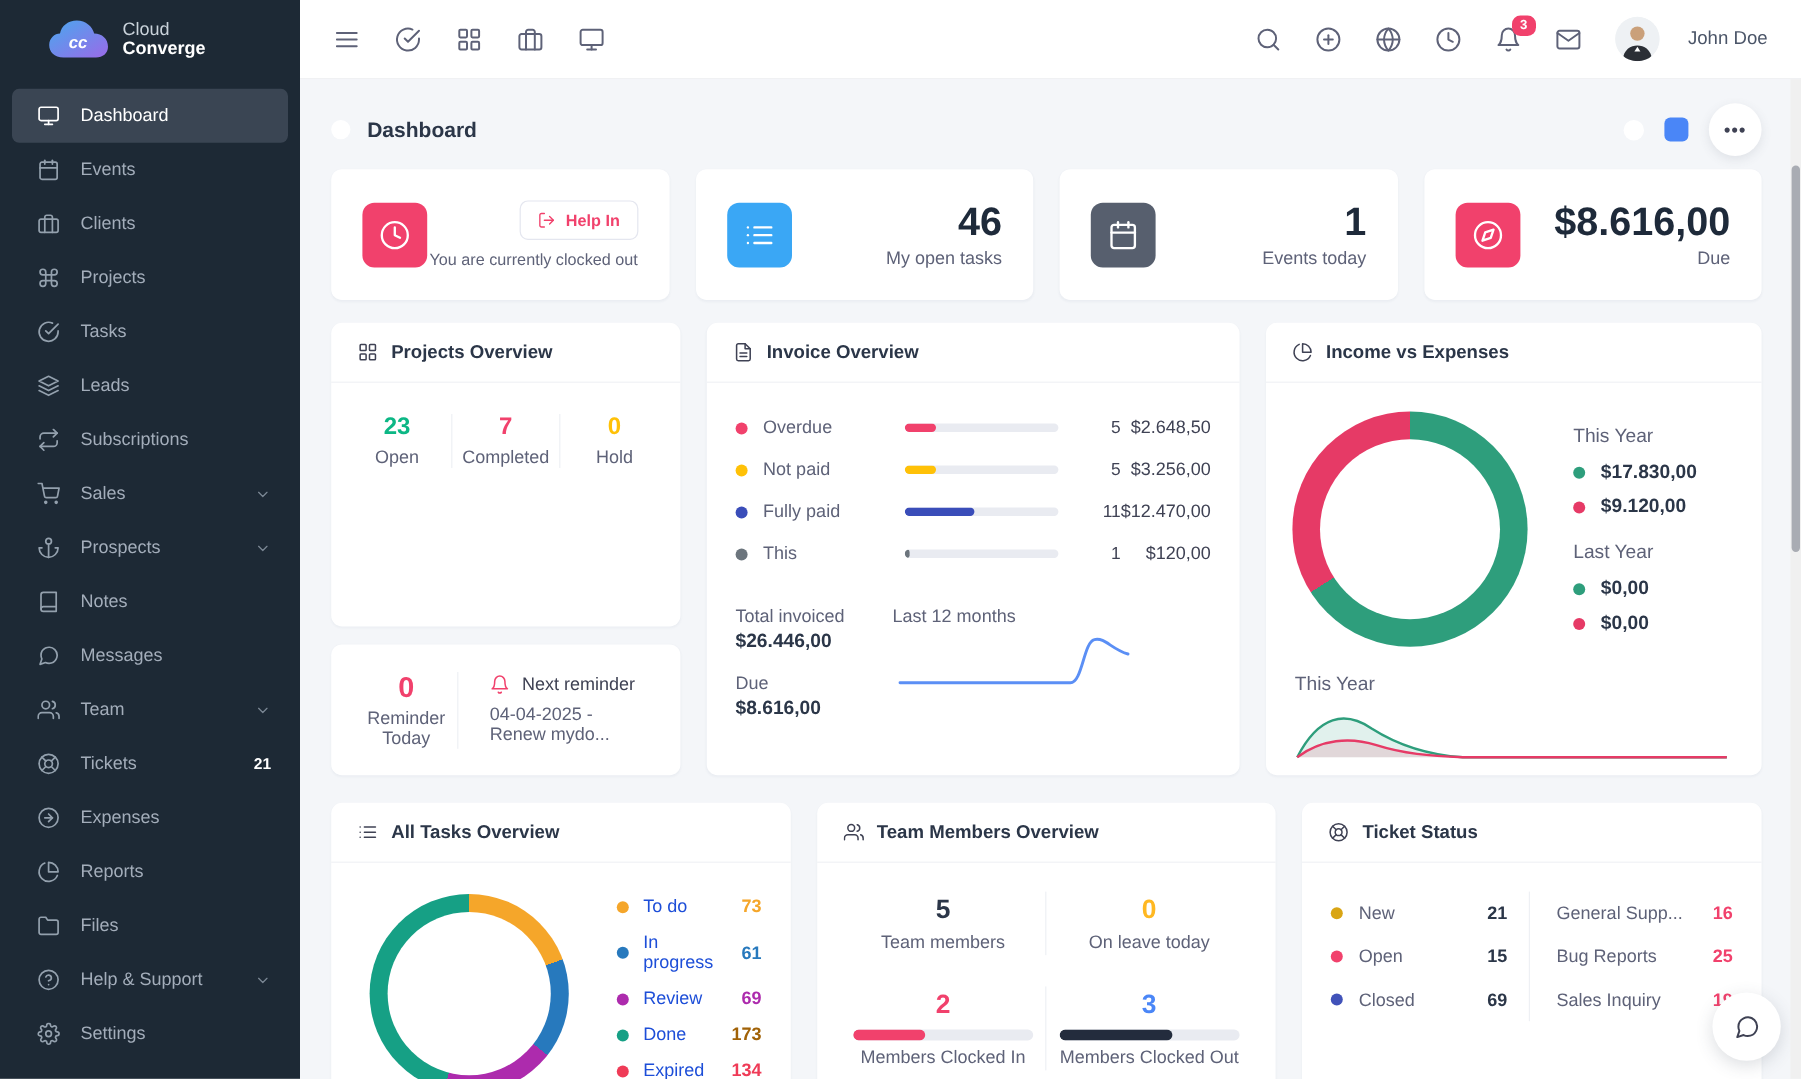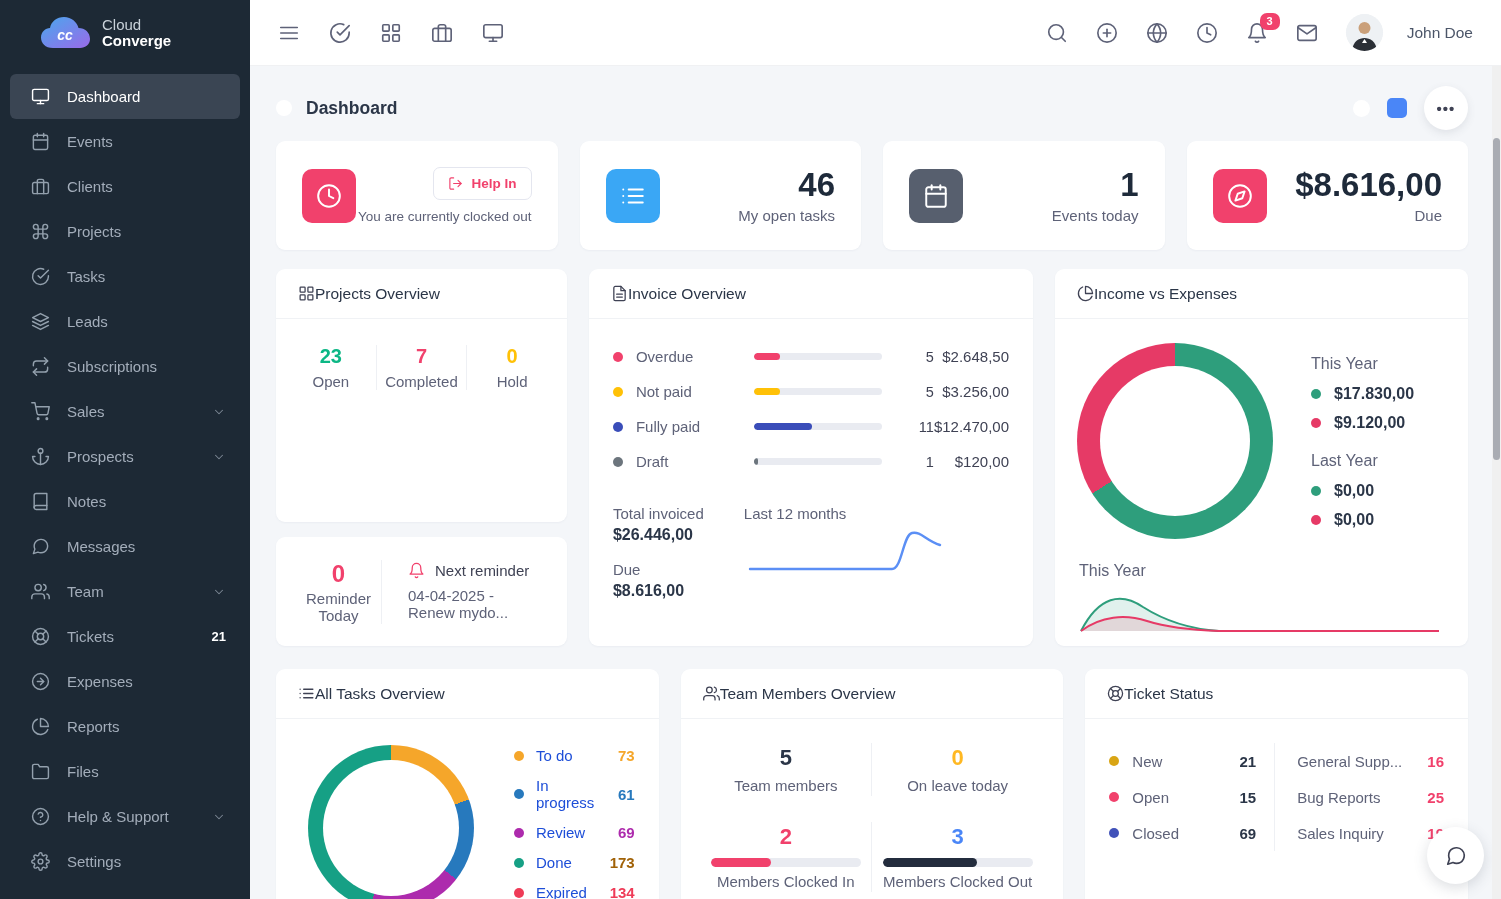--- a/index.html
+++ b/index.html
@@ -41,22 +41,22 @@
   .page-head { display:flex; align-items:center; height:44px; margin-bottom:11px; }
   .title-dot { width:16px; height:16px; border-radius:50%; background:#ffffff; margin-right:14px; }
   .page-title { font-size:17.5px; font-weight:700; color:#2b3648; }
   .head-tools { margin-left:auto; display:flex; align-items:center; gap:17px; }
   .tool-circle { width:17px; height:17px; border-radius:50%; background:#ffffff; cursor:pointer; }
   .tool-square { width:20px; height:20px; border-radius:5px; background:#4a86f7; cursor:pointer; }
   .tool-more { width:44px; height:44px; border-radius:50%; background:#ffffff; box-shadow:0 3px 9px rgba(70,80,100,0.12);
     display:flex; align-items:center; justify-content:center; color:#3f4254; font-weight:700; letter-spacing:1px; cursor:pointer; font-size:15px; }
 
   .card { background:#ffffff; border-radius:9px; box-shadow:0 1px 2px rgba(56,71,109,0.05); }
-  .card-head { display:flex; align-items:center; height:50px; padding:0 22px;
-    border-bottom:1px solid #f0f2f5; font-size:15.5px; font-weight:400; color:#2b3648; }
+  .card-head { display:flex; align-items:center; gap:11px; height:50px; padding:0 22px;
+    border-bottom:1px solid #f0f2f5; font-size:15.5px; font-weight:700; color:#2b3648; }
   .card-head .ch-icon { color:#3f4254; display:flex; }
 
   
   .row1 { display:grid; grid-template-columns:repeat(4,1fr); gap:22px; margin-bottom:19px; }
   .stat-card { height:109px; display:flex; align-items:center; padding:0 26px; }
   .icon-box { width:54px; height:54px; border-radius:10px; display:flex; align-items:center; justify-content:center; color:#fff; flex:0 0 auto; }
   .stat-right { margin-left:auto; text-align:right; }
   .stat-value { font-size:33px; font-weight:600; color:#1e2a3a; line-height:1.1; }
   .stat-label { font-size:15px; color:#5e6278; margin-top:3px; }
   .clock-col { margin-left:auto; display:flex; flex-direction:column; align-items:flex-end; gap:9px; }
@@ -631,21 +631,21 @@
             <span class="dot" style="background:#3a4db9"></span>
             <span class="inv-label">Fully paid</span>
             <span class="inv-bar">
               <i style="width:45%;background:#3a4db9"></i>
             </span>
             <span class="inv-count">11</span>
             <span class="inv-amount">$12.470,00</span>
           </div>
           <div class="inv-row">
             <span class="dot" style="background:#6c757d"></span>
-            <span class="inv-label">Draft</span>
+            <span class="inv-label">This</span>
             <span class="inv-bar">
               <i style="width:3%;background:#6c757d"></i>
             </span>
             <span class="inv-count">1</span>
             <span class="inv-amount">$120,00</span>
           </div>
         </div>
       <div class="inv-foot">
         <div class="if-left">
           <div class="group">

